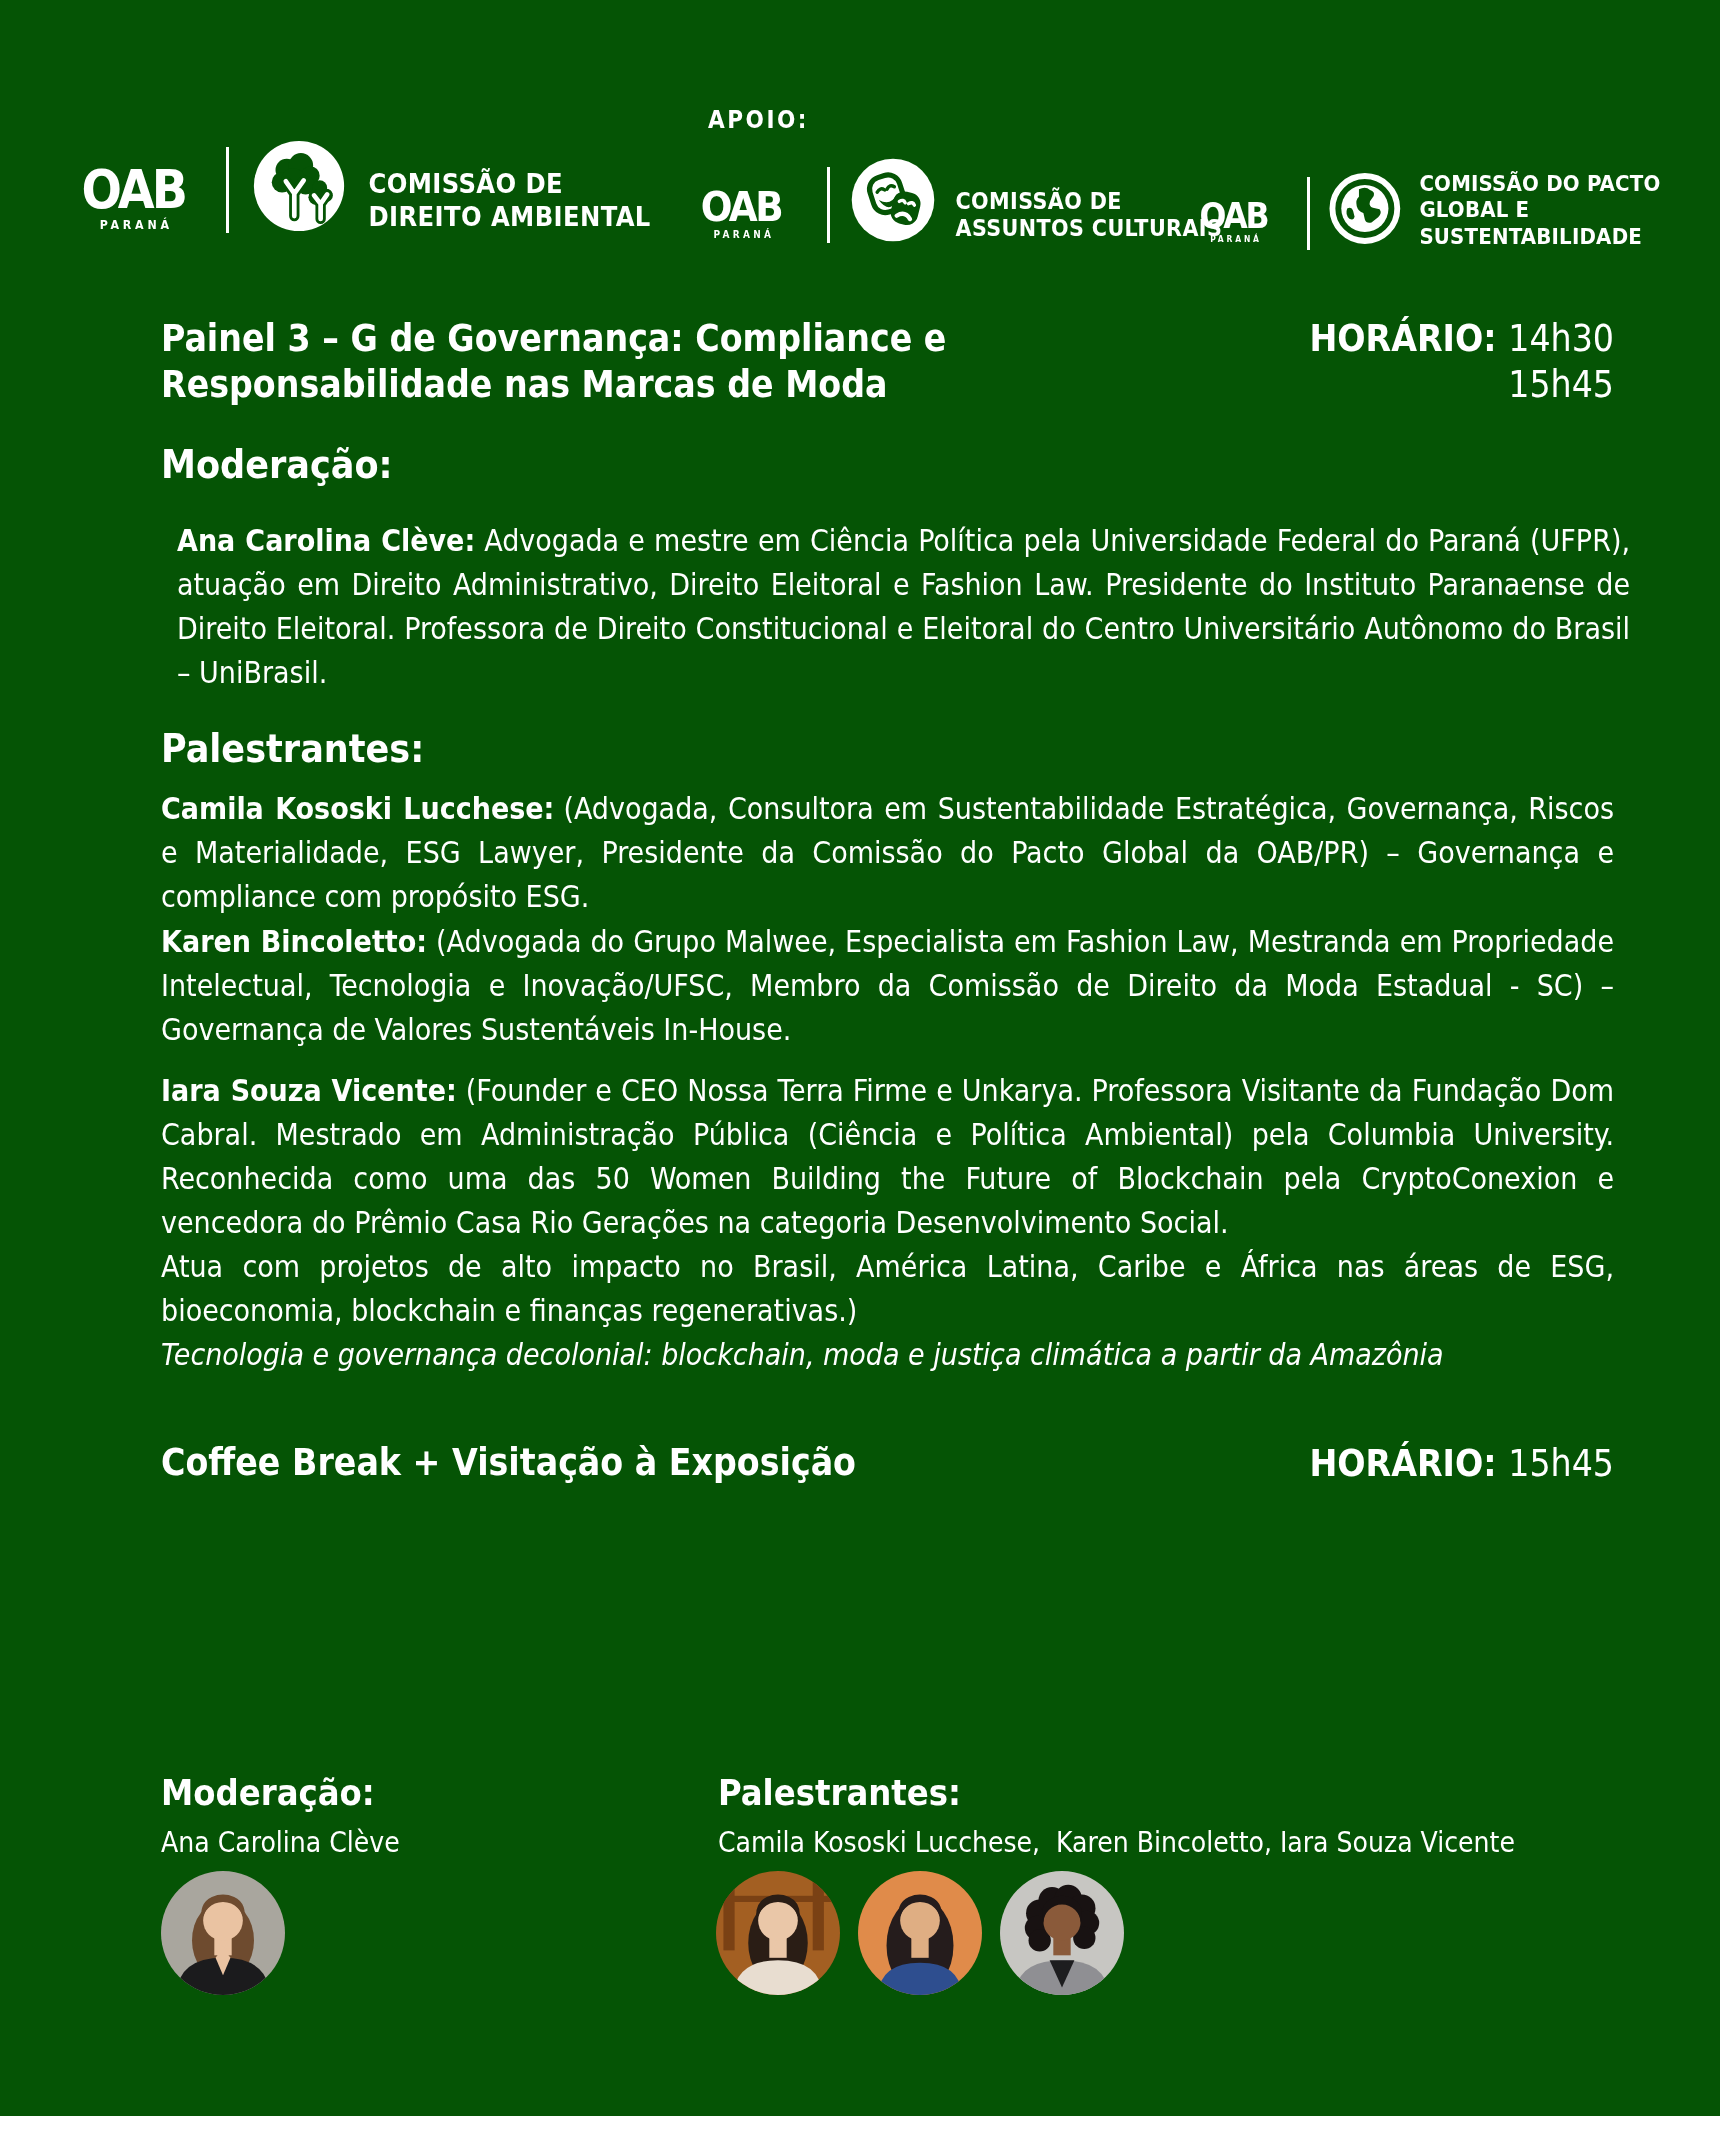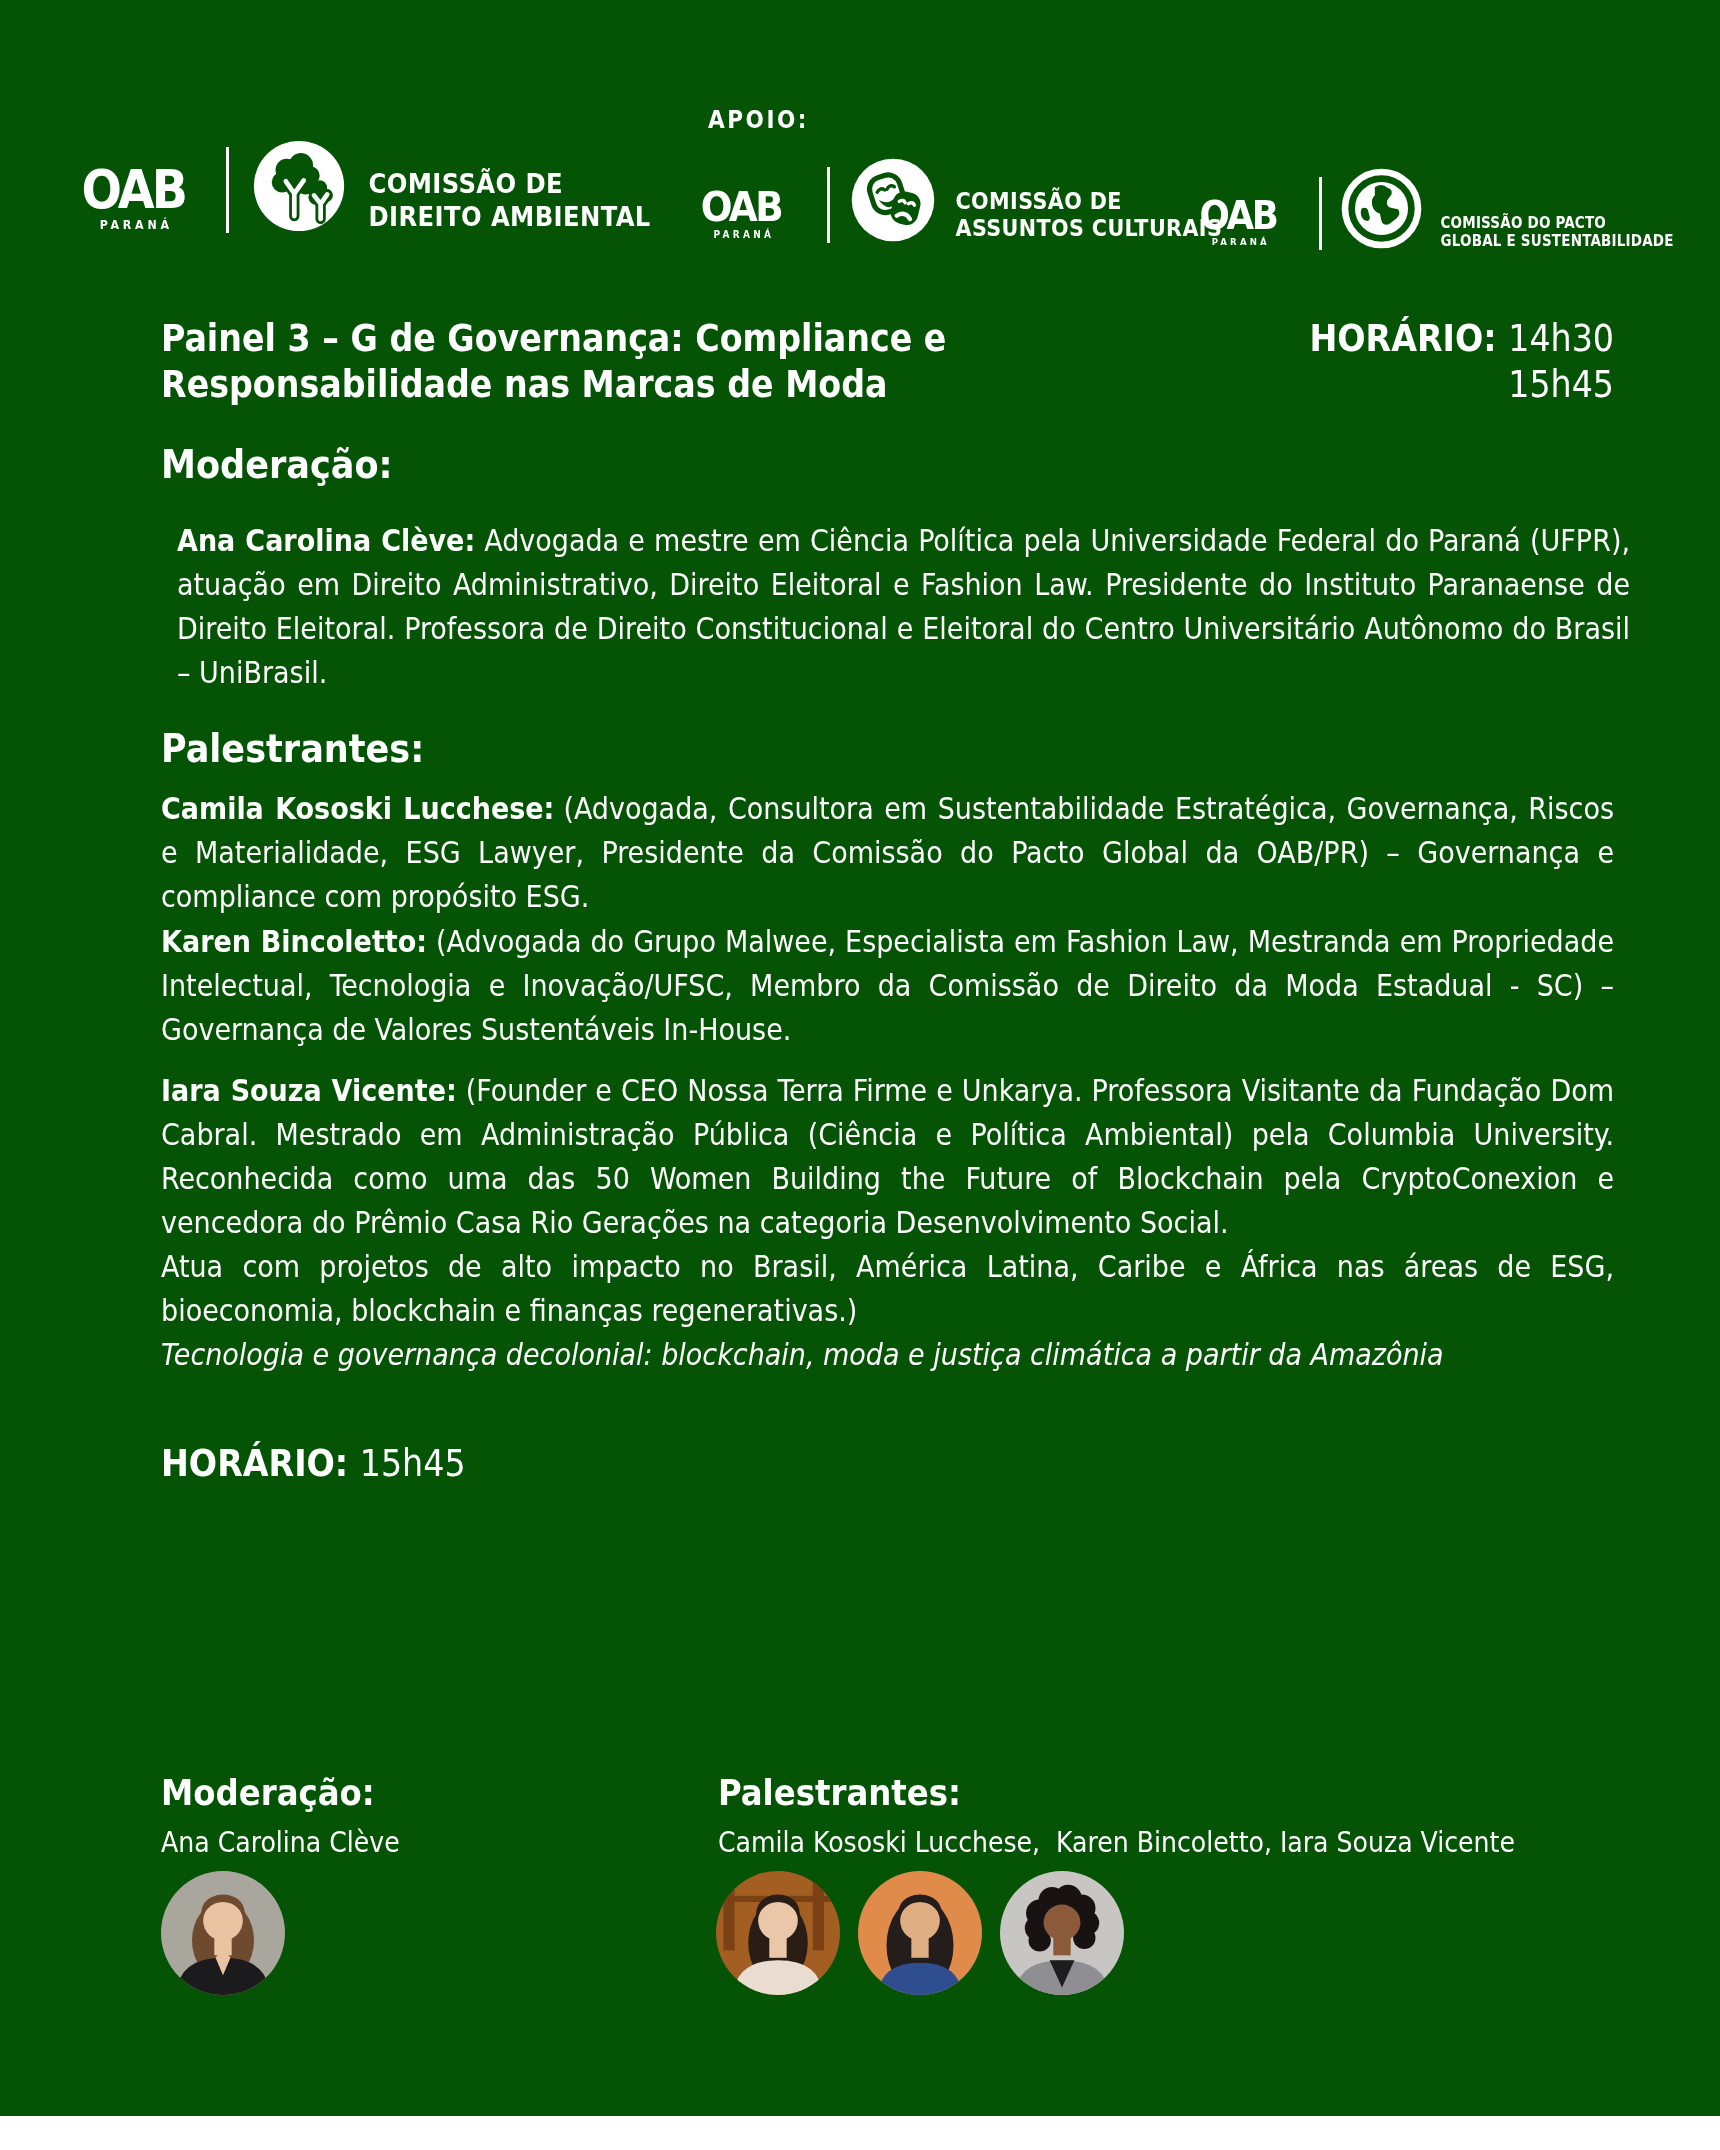--- a/index.html
+++ b/index.html
@@ -21,21 +21,21 @@
   .sep{width:2.5px;background:#ffffff;}
   #lg1 .sep{height:86px;}
   #lg2 .sep{height:76px;}
   #lg3 .sep{height:73px;}
   .oab-word{font-weight:bold;fill:#ffffff;letter-spacing:-3px;}
   .oab-region{fill:#ffffff;font-weight:bold;letter-spacing:4px;}
   .badge{border-radius:50%;display:block;}
   .logo-label{font-weight:bold;line-height:1.2;letter-spacing:0.4px;}
   #lg1 .logo-label{font-size:27px;}
   #lg2 .logo-label{font-size:23px;}
-  #lg3 .logo-label{font-size:15px;letter-spacing:0.2px;}
+  #lg3 .logo-label{font-size:22px;letter-spacing:0.2px;}
   .apoio{position:absolute;left:708px;top:106px;font-size:24px;font-weight:bold;letter-spacing:2.5px;}
   
   .panel-head{position:absolute;left:161px;top:316px;width:1453px;display:flex;justify-content:space-between;align-items:flex-start;}
   .panel-title{font-size:37px;font-weight:bold;line-height:1.24;max-width:993px;}
   .horario{font-size:37px;line-height:1.24;text-align:right;white-space:nowrap;}
   .horario .lbl{font-weight:bold;margin-right:11.6px;}
   .sec-heading{position:absolute;left:161px;font-size:39px;font-weight:bold;}
   .para{position:absolute;left:161px;width:1453px;font-size:30px;line-height:44px;text-align:justify;}
   .para .b{font-weight:bold;margin-right:0.3em;}
   .theme{font-style:italic;}
@@ -171,20 +171,21 @@
 
   <div class="para" style="top:1069px;">
     <p style="margin:0;">
       <span class="b">Iara Souza Vicente:</span><span>(Founder e CEO Nossa Terra Firme e Unkarya. Professora Visitante da Fundação Dom Cabral. Mestrado em Administração Pública (Ciência e Política Ambiental) pela Columbia University. Reconhecida como uma das 50 Women Building the Future of Blockchain pela CryptoConexion e vencedora do Prêmio Casa Rio Gerações na categoria Desenvolvimento Social.</span>
     </p>
     <p style="margin:0;">Atua com projetos de alto impacto no Brasil, América Latina, Caribe e África nas áreas de ESG, bioeconomia, blockchain e finanças regenerativas.)</p>
     <p class="theme" style="margin:0;">Tecnologia e governança decolonial: blockchain, moda e justiça climática a partir da Amazônia</p>
   </div>
 
   <div class="coffee">
+    <div class="coffee-title">Coffee Break + Visitação à Exposição</div>
     <div class="horario">
       <div><span class="lbl">HORÁRIO:</span><span>15h45</span></div>
     </div>
   </div>
 
   <div class="f-col" id="f-mod">
     <div class="f-heading">Moderação:</div>
     <div class="f-names">Ana Carolina Clève</div>
   </div>
   <div class="f-col" id="f-pal">

